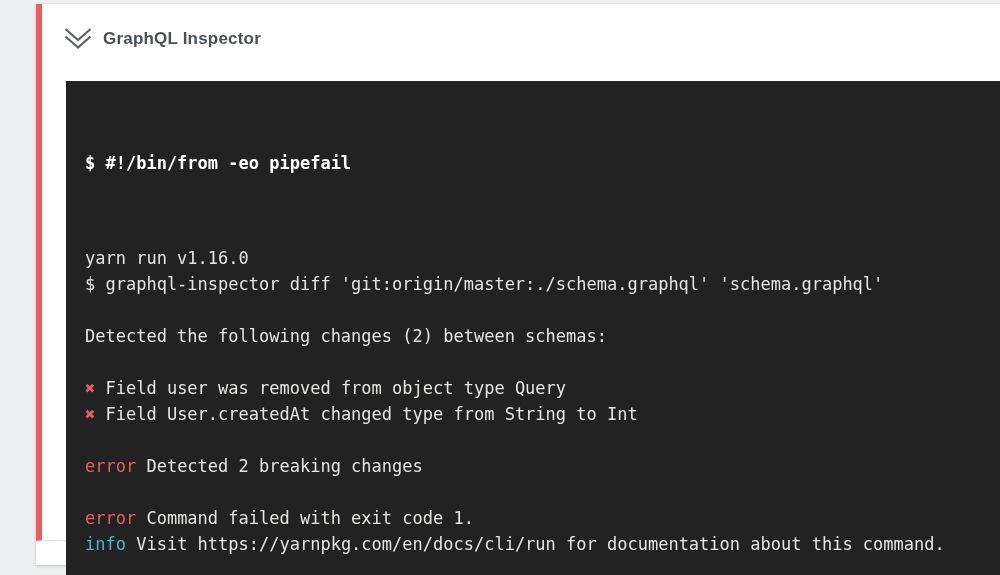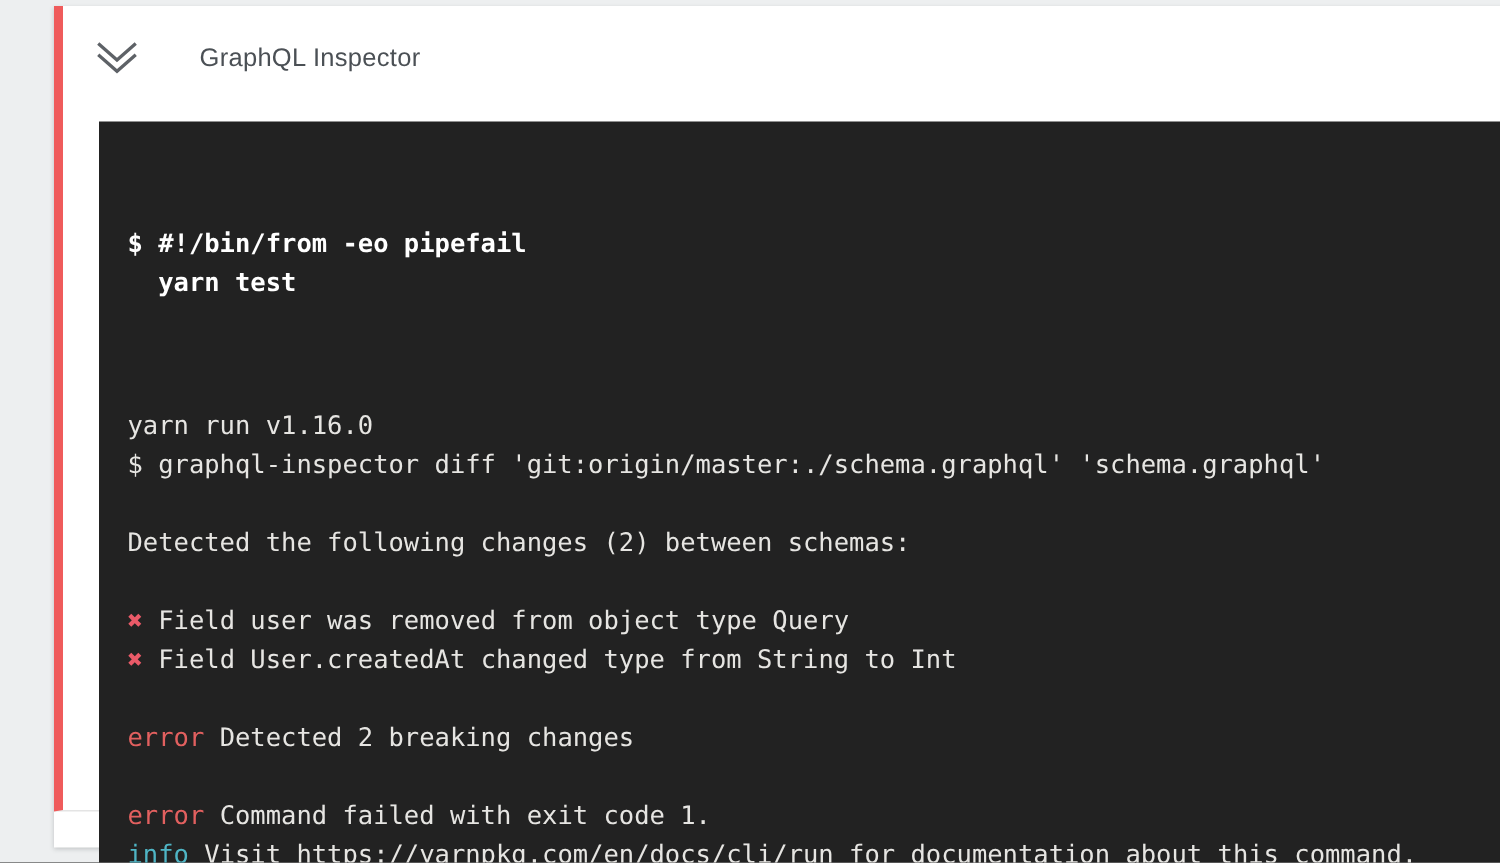--- a/index.html
+++ b/index.html
@@ -39,25 +39,24 @@
     gap: 10px;
     cursor: pointer;
   }
   .chevron {
     display: inline-flex;
     width: 30px;
     height: 25px;
   }
   .chevron svg { display: block; }
   .step-title {
-    font-weight: normal;
+    font-weight: bold;
     font-size: 17px;
     letter-spacing: 0.2px;
     color: #4b5055;
-    margin-left: 30px;
   }
   .terminal {
     position: absolute;
     left: 24px;
     right: 0;
     top: 77px;
     box-sizing: border-box;
     background: #222222;
     color: #e6e5e2;
     font-family: "DejaVu Sans Mono", monospace;
@@ -84,18 +83,18 @@
       <span class="chevron">
         <svg width="30" height="25" viewBox="0 0 30 25" xmlns="http://www.w3.org/2000/svg">
           <polyline points="2.5,3 15,14 27.5,3" fill="none" stroke="#5e6267" stroke-width="2.2"></polyline>
           <polyline points="2.5,10.5 15,21.5 27.5,10.5" fill="none" stroke="#5e6267" stroke-width="2.2"></polyline>
         </svg>
       </span>
       <span class="step-title" style="color: rgb(75, 80, 85);">GraphQL Inspector</span>
     </div>
 
     <div class="terminal" style="background: rgb(34, 34, 34); color: rgb(230, 229, 226);">
-      <div class="term-cmd" style="color: rgb(255, 255, 255);"><div class="term-line">$ #!/bin/from -eo pipefail</div><div class="term-line">  yarn test</div></div>
+      <div class="term-cmd" style="color: rgb(255, 255, 255);"><div class="term-line">$ #!/bin/from -eo pipefail</div></div>
       <div class="term-out"><div class="term-line"><span>yarn run v1.16.0</span></div><div class="term-line"><span>$ graphql-inspector diff 'git:origin/master:./schema.graphql' 'schema.graphql'</span></div><div class="term-line">&nbsp;</div><div class="term-line"><span>Detected the following changes (2) between schemas:</span></div><div class="term-line">&nbsp;</div><div class="term-line"><span style="color: rgb(234, 90, 104);">✖</span><span> Field user was removed from object type Query</span></div><div class="term-line"><span style="color: rgb(234, 90, 104);">✖</span><span> Field User.createdAt changed type from String to Int</span></div><div class="term-line">&nbsp;</div><div class="term-line"><span style="color: rgb(226, 96, 95);">error</span><span> Detected 2 breaking changes</span></div><div class="term-line">&nbsp;</div><div class="term-line"><span style="color: rgb(226, 96, 95);">error</span><span> Command failed with exit code 1.</span></div><div class="term-line"><span style="color: rgb(79, 181, 197);">info</span><span> Visit https://yarnpkg.com/en/docs/cli/run for documentation about this command.</span></div></div>
     </div>
 
   </div>
 </div>
 
 </body></html>

